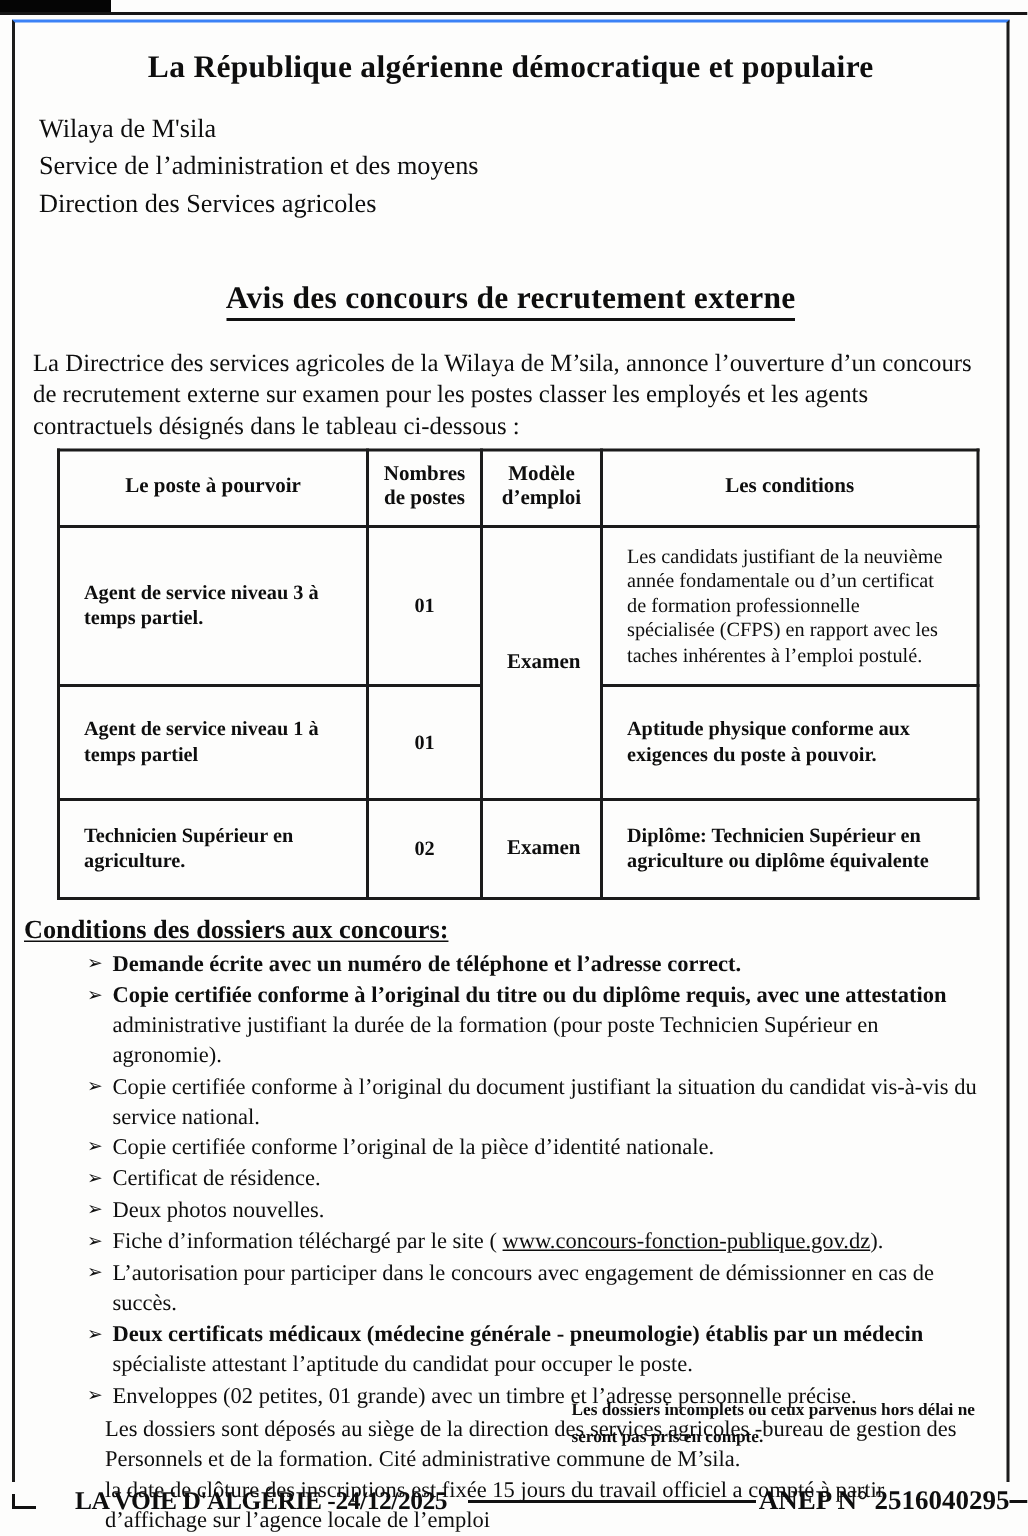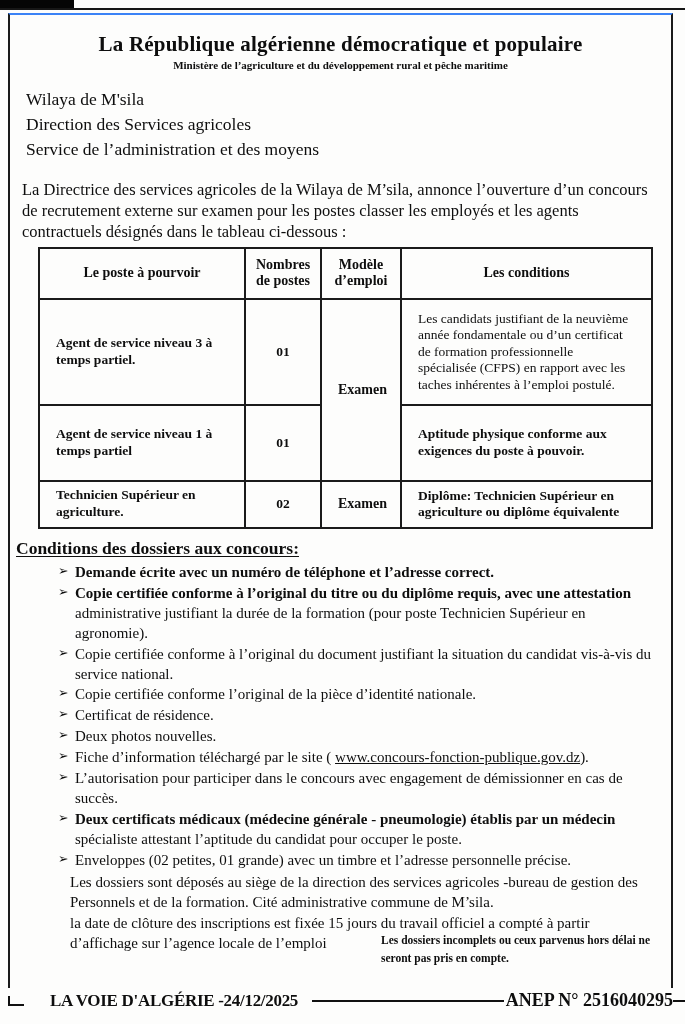--- a/index.html
+++ b/index.html
@@ -73,21 +73,21 @@
     box-sizing: border-box;
   }
   table.recruit th { font-size: 14px; font-weight: bold; padding: 4px 2px; }
   td.c-poste { font-weight: bold; font-size: 13.5px; padding-left: 9px; line-height: 1.25; }
   td.c-num  { font-weight: bold; font-size: 13.5px; text-align: center; }
   td.c-mod  { font-weight: bold; font-size: 14px; text-align: left; }
   td.c-cond { font-size: 13.5px; line-height: 1.22; padding-left: 8px; }
   td.c-cond.bold { font-weight: bold; }
   tr.r1 { height: 106px; }
   tr.r2 { height: 76px; }
-  tr.r3 { height: 47px; }
+  tr.r3 { height: 66px; }
   tr.hd { height: 51px; }
   .cond-heading-wrap { margin: 9px 0 0 6px; }
   .cond-heading {
     display: inline-block;
     font-weight: bold;
     font-size: 17.5px;
     text-decoration: underline;
     text-underline-offset: 2px;
   }
   ul.checklist {
@@ -160,28 +160,30 @@
 </style>
 </head>
 <body>
 
 <div class="scan-bar"></div>
 <div class="top-rule"></div>
 
 <div class="frame">
 
   <div class="doc-title">La République algérienne démocratique et populaire</div>
-  <div class="doc-subtitle">Ministère de l’agriculture et du développement rural et pêche maritime</div>
 
   <div class="org-block">
     <div>Wilaya de M'sila</div>
+    <div>Service de l’administration et des moyens</div>
     <div>Direction des Services agricoles</div>
-    <div>Service de l’administration et des moyens</div>
-  </div>
-
+  </div>
+
+  <div class="notice-title-wrap">
+    <span class="notice-title">Avis des concours de recrutement externe</span>
+  </div>
 
   <div class="intro">La Directrice des services agricoles de la Wilaya de M’sila, annonce l’ouverture d’un concours de recrutement externe sur examen pour les postes classer les employés et les agents contractuels désignés dans le tableau ci-dessous :</div>
 
   <table class="recruit">
     <colgroup>
       <col style="width:206px">
         <col style="width:76px">
         <col style="width:80px">
         <col style="width:251px">
     </colgroup>

